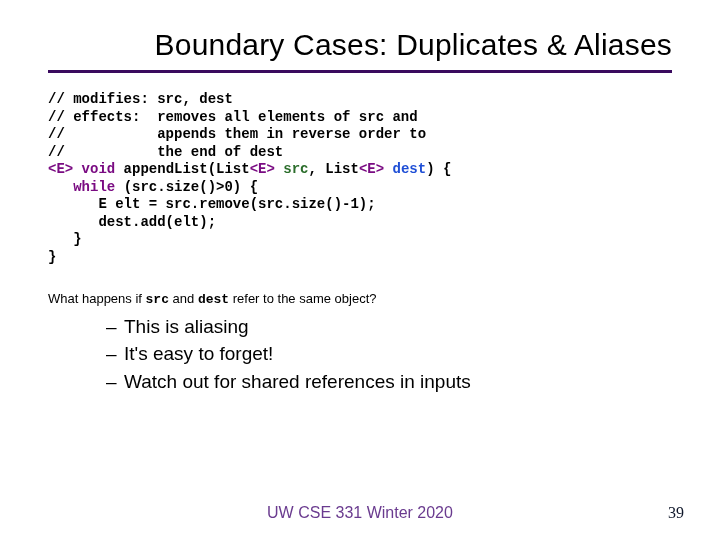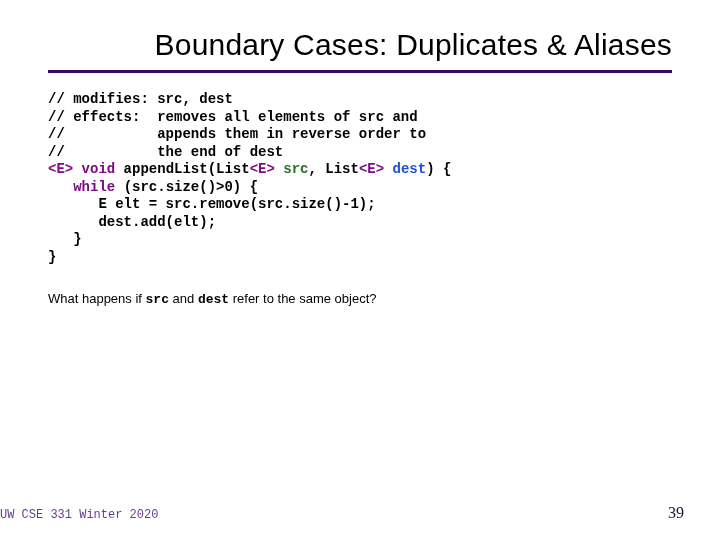--- a/index.html
+++ b/index.html
@@ -55,23 +55,24 @@
     margin: 4px 0 0 58px;
     font-size: 19px;
     line-height: 1.45;
   }
   .bullets .dash { display:inline-block; width: 18px; }
   .footer {
     position: absolute;
     bottom: 18px;
     left: 0;
     width: 100%;
+    text-align: center;
     color: #6a3b8f;
-    font-family: Liberation Mono, monospace;
-    font-size: 12px;
+    font-family: Liberation Sans, sans-serif;
+    font-size: 16px;
   }
   .pagenum {
     position: absolute;
     bottom: 18px;
     right: 36px;
     color: #0f172a;
     font-family: "Times New Roman", Times, serif;
     font-size: 16px;
   }
 </style>
@@ -91,17 +92,22 @@
 <span><span>   </span><span class="kw-ctrl">while</span><span> (src.size()&gt;0) {</span></span>
 <span>      E elt = src.remove(src.size()-1);</span>
 <span>      dest.add(elt);</span>
 <span>   }</span>
 <span>}</span></div>
 
   <div class="para">
     <span>What happens if </span><span class="mono">src</span><span> and </span><span class="mono">dest</span><span> refer to the same object?</span>
   </div>
 
+  <div class="bullets">
+    <div><span class="dash">–</span><span>This is </span><span class="ital">aliasing</span></div>
+    <div><span class="dash">–</span><span>It's easy to forget!</span></div>
+    <div><span class="dash">–</span><span>Watch out for shared references in inputs</span></div>
+  </div>
 
   <div class="footer">UW CSE 331 Winter 2020</div>
   <div class="pagenum">39</div>
 
 </div>
 
 </body></html>

